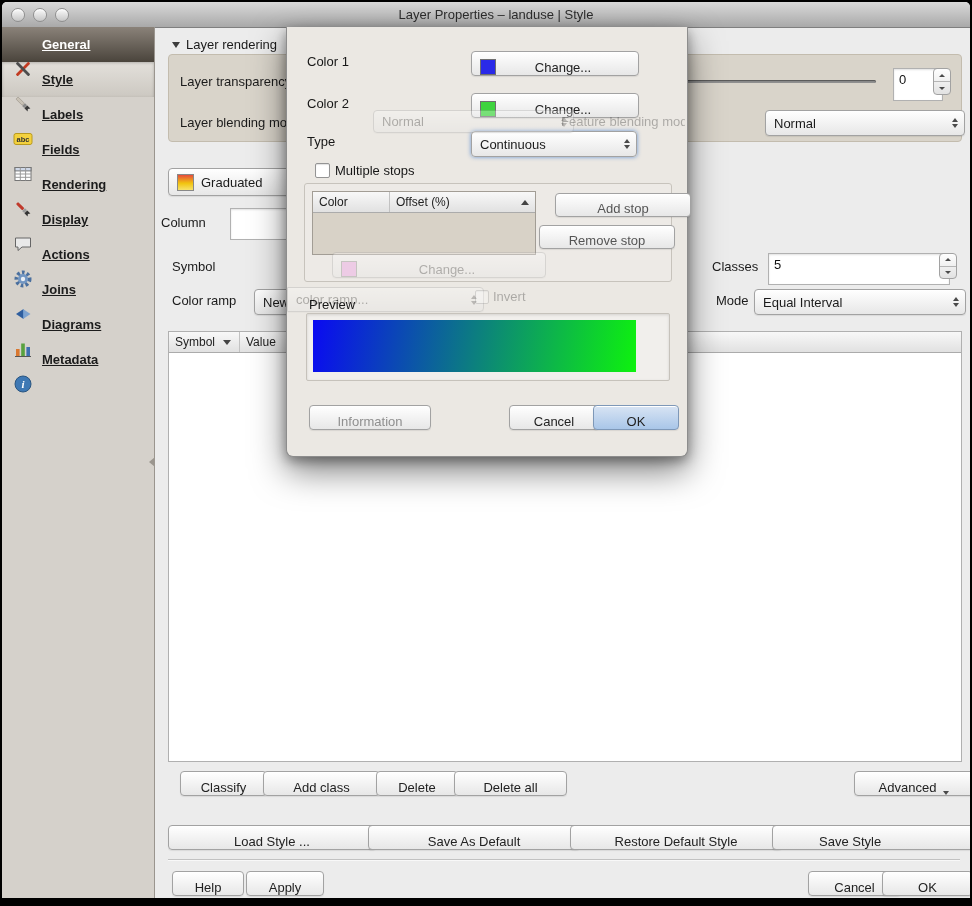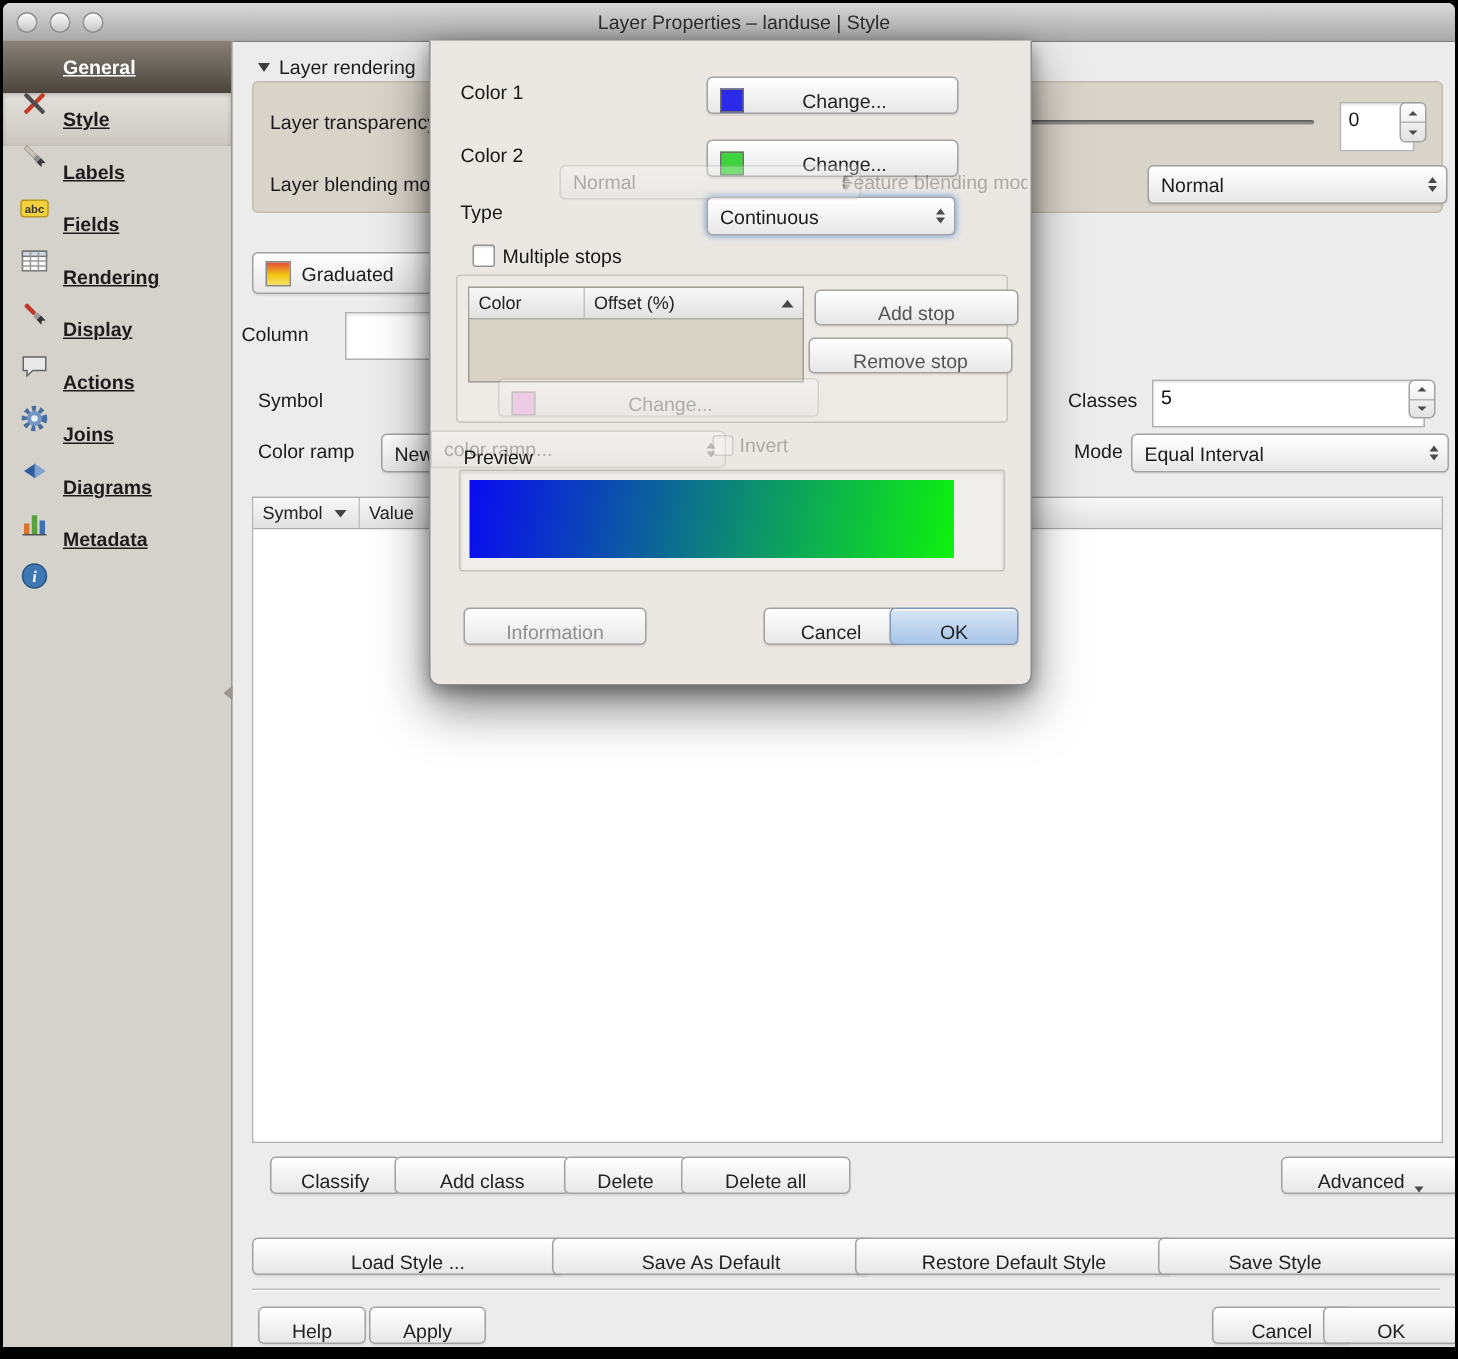--- a/index.html
+++ b/index.html
@@ -381,21 +381,21 @@
         <div class="th" style="width:70px;">
           <span>Color</span>
         </div>
         <div class="th" style="flex:1;border-right:none;">
           <span>Offset (%)</span>
           <span class="sortup"></span>
         </div>
       </div>
       <div class="stops-body"></div>
     </div>
-    <div class="btn" style="left:256px;top:166px;width:114px;height:22px;color:#555;">Add stop</div>
+    <div class="btn" style="left:268px;top:166px;width:114px;height:22px;color:#555;">Add stop</div>
     <div class="btn" style="left:252px;top:198px;width:114px;height:22px;color:#555;">Remove stop</div>
 
     <div class="popup ghost" style="left:86px;top:83px;width:185px;height:21px;">
       <span>Normal</span>
       <span class="arrows">
           <span class="tu"></span>
           <span class="td"></span>
         </span>
     </div>
     <div class="lbl ghost" style="left:274px;top:87px;width:124px;overflow:hidden;">Feature blending mode</div>

